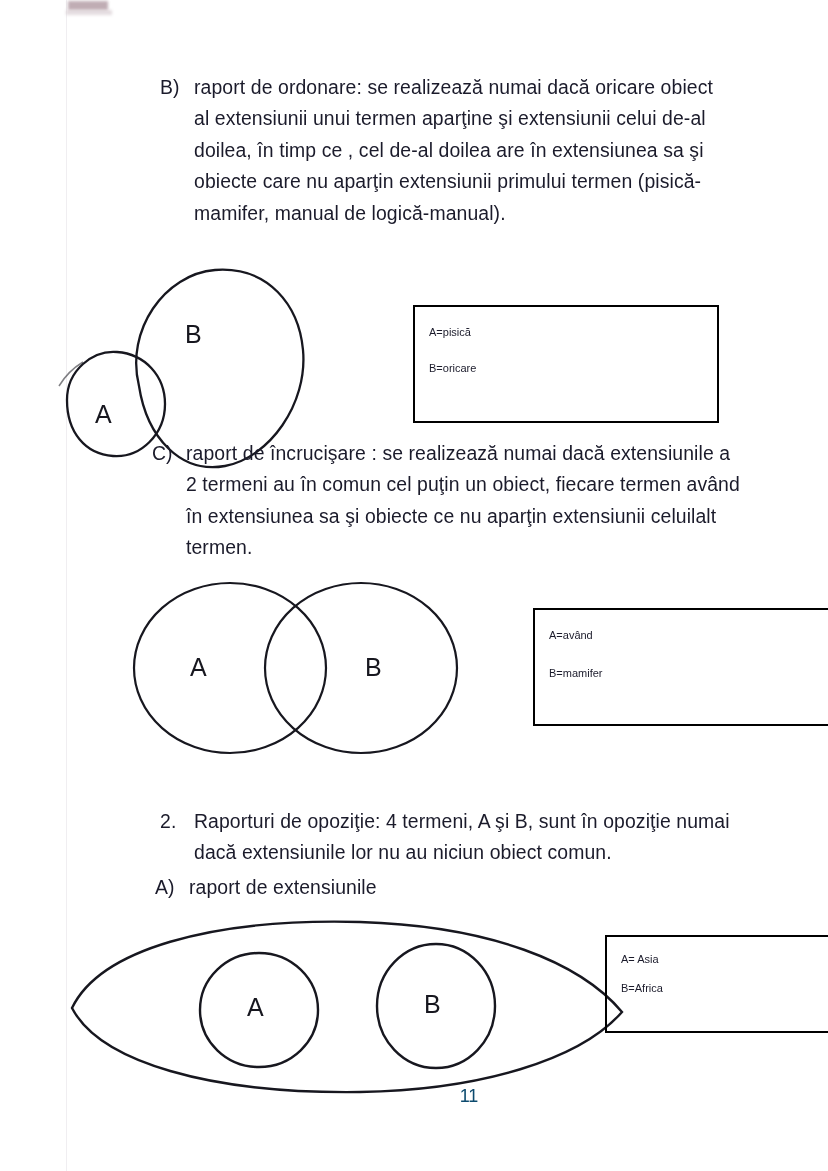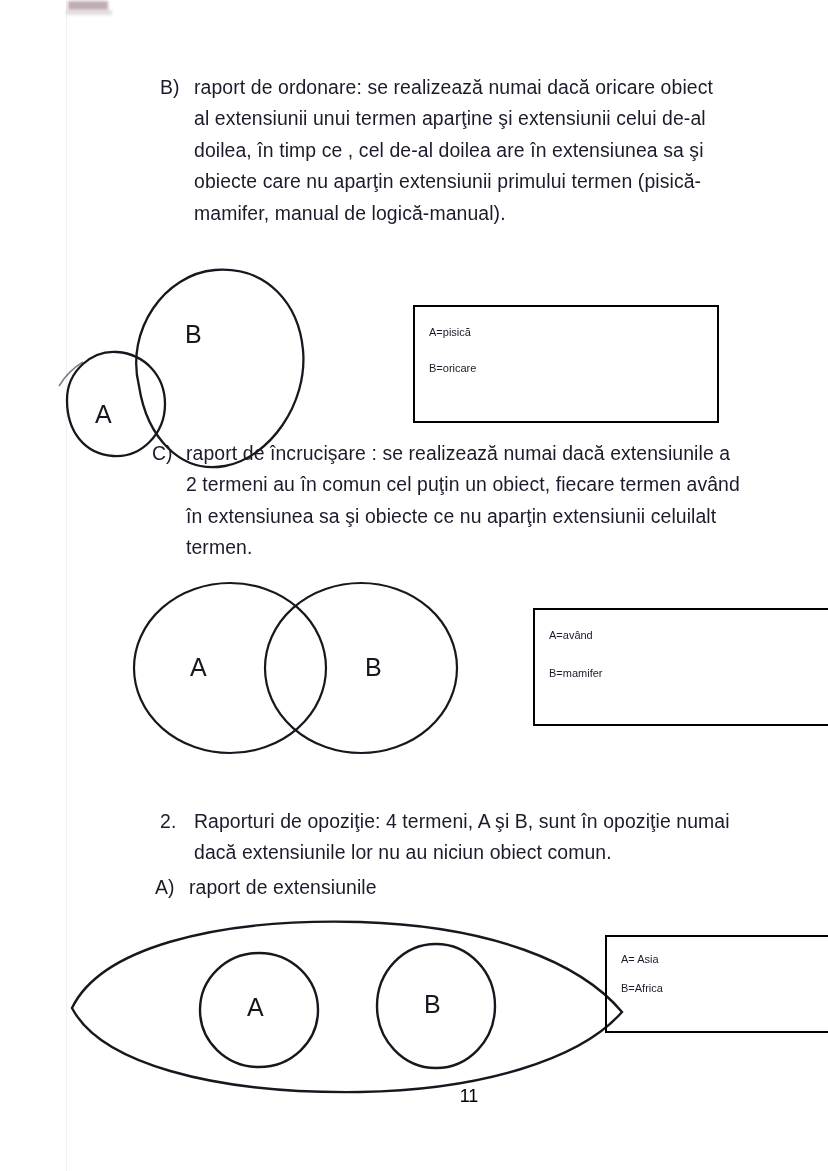--- a/index.html
+++ b/index.html
@@ -118,21 +118,21 @@
   }
 
   
   #folio {
     position: absolute;
     left: 447px;
     top: 1086px;
     width: 44px;
     text-align: center;
     font-size: 18px;
-    color: #000000;
+    color: #0c4a6e;
   }
 </style>
 </head>
 <body>
 
 <div id="page">
 
   <div class="page-edge-left"></div>
   <div class="scan-smudge"></div>
   <div class="scan-smudge2"></div>

